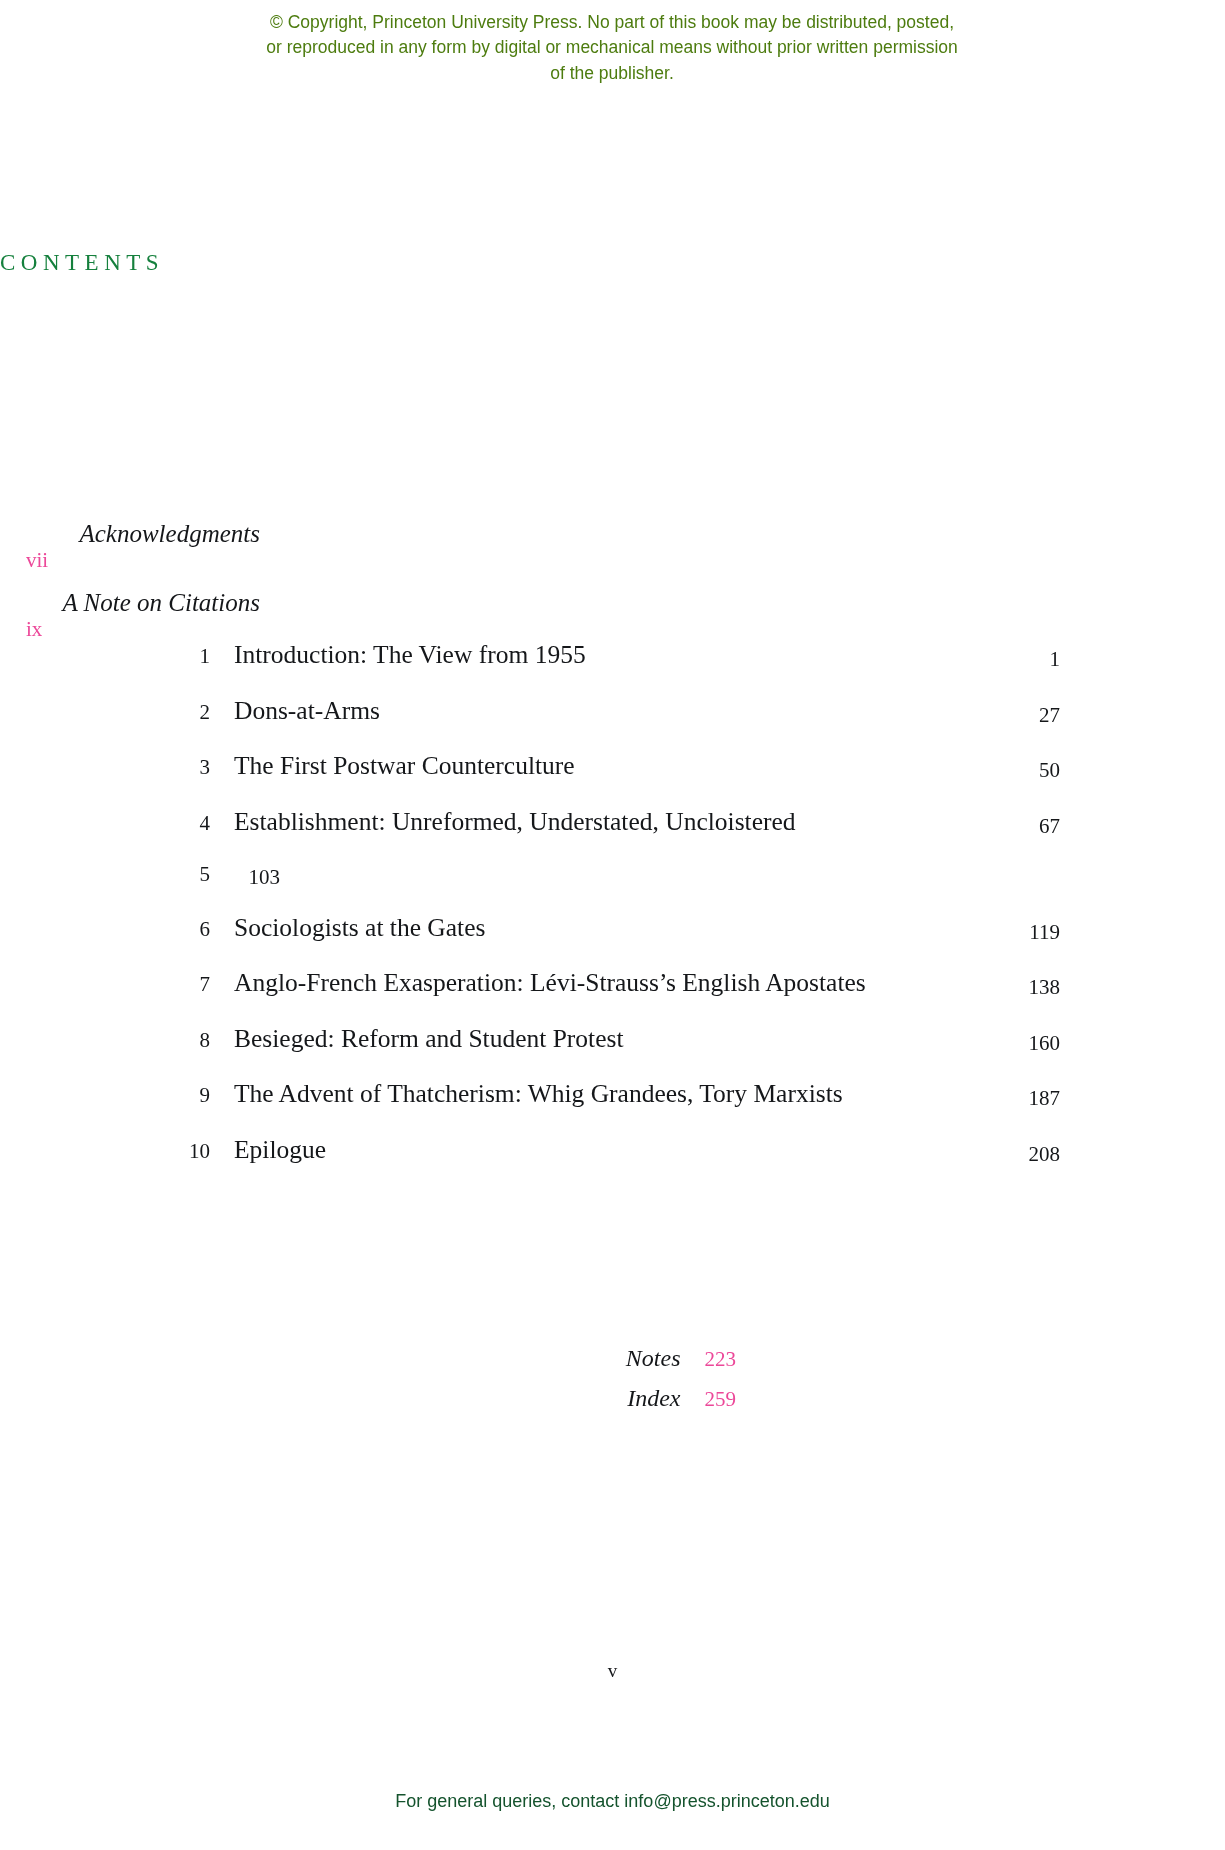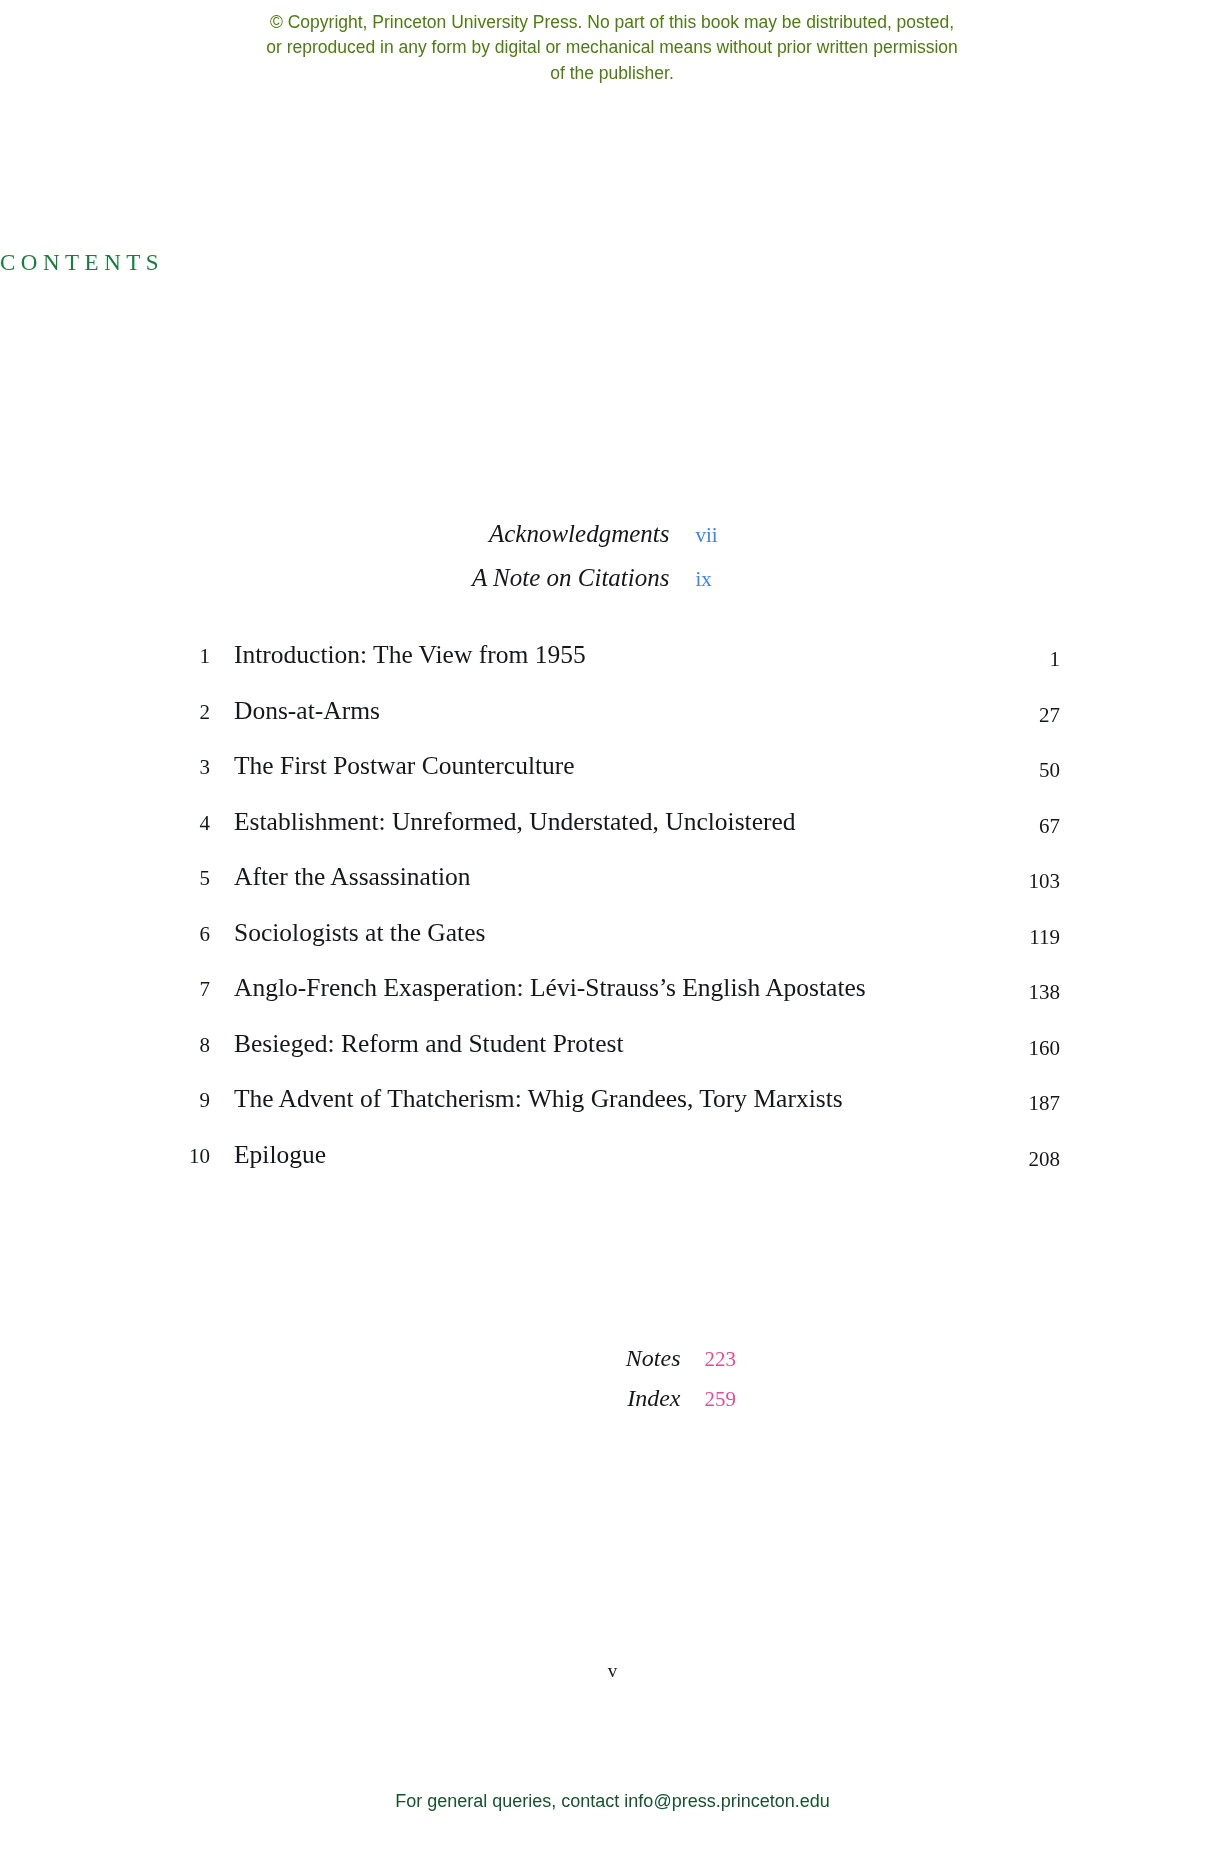--- a/index.html
+++ b/index.html
@@ -64,34 +64,35 @@
     position: absolute;
     top: 520px;
     left: 0;
     width: 1225px;
   }
   .fm-row {
     display: flex;
     justify-content: center;
     align-items: baseline;
     margin-bottom: 16px;
+    flex-direction: column;
   }
   .fm-title {
     font-style: italic;
     font-size: 25px;
     text-align: right;
     width: 260px;
     color: #15171a;
   }
   .fm-page {
     font-size: 21px;
     width: 120px;
     text-align: left;
     padding-left: 26px;
-    color: #3b82f6;
+    color: #ec4899;
   }
 
   
   .chapters {
     position: absolute;
     top: 640px;
     left: 170px;
     width: 890px;
   }
   .chap-row {
@@ -203,21 +204,20 @@
     </div>
 
     <div class="chap-row">
       <span class="chap-num">4</span>
       <span class="chap-title">Establishment: Unreformed, Understated, Uncloistered</span>
       <span class="chap-page">67</span>
     </div>
 
     <div class="chap-row">
       <span class="chap-num">5</span>
-      <span class="chap-title">After the Assassination</span>
       <span class="chap-page">103</span>
     </div>
 
     <div class="chap-row">
       <span class="chap-num">6</span>
       <span class="chap-title">Sociologists at the Gates</span>
       <span class="chap-page">119</span>
     </div>
 
     <div class="chap-row">

